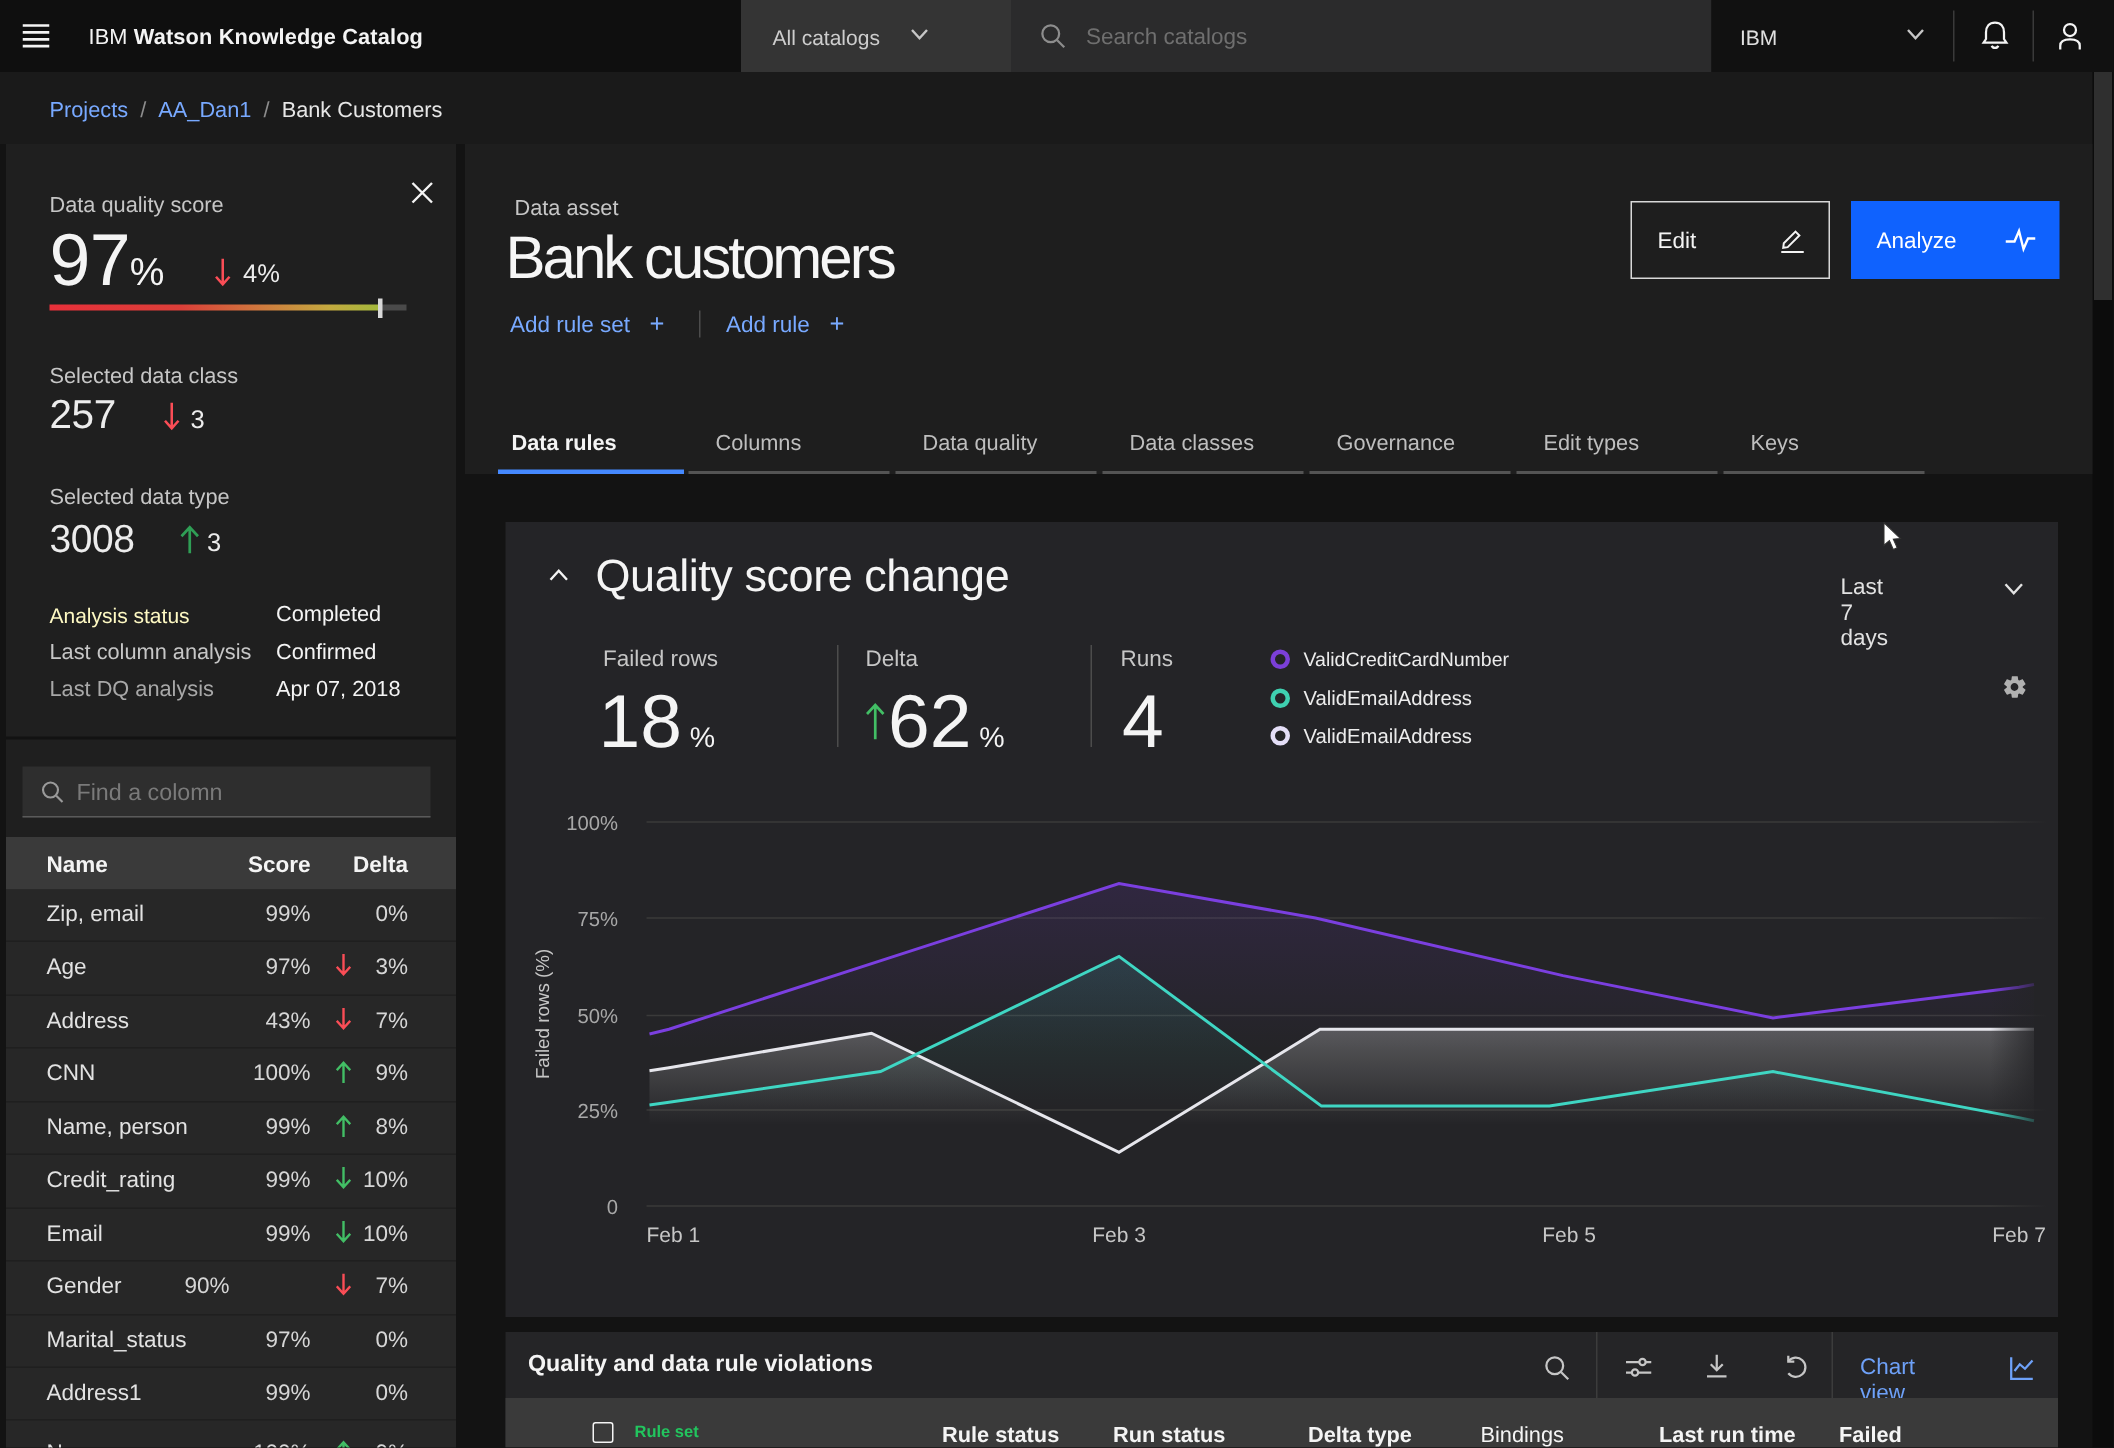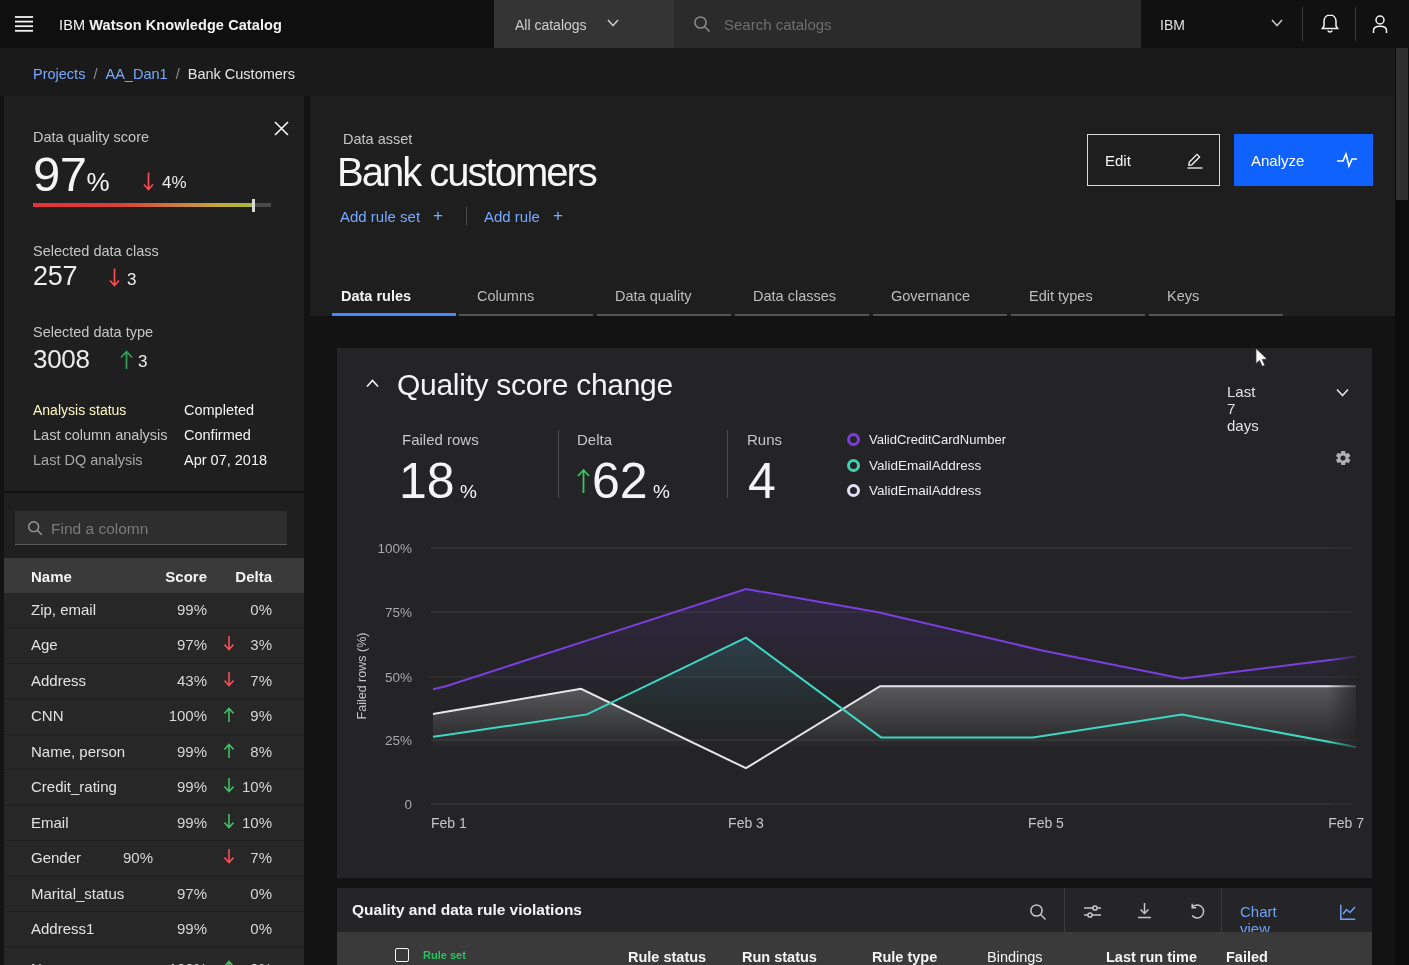--- a/index.html
+++ b/index.html
@@ -336,21 +336,21 @@
       <polyline points="0.8,0.8 0.8,15.2 15.2,15.2"></polyline>
       <polyline points="3,10 6.5,5.5 10,8.5 15,3"></polyline>
     </g>
   </svg>
 
   <div class="abs" style="left:337px;top:932px;width:1035px;height:33px;background:#3a3a3a;"></div>
   <div class="abs" style="left:395px;top:948px;width:14px;height:14px;border:1.6px solid #f4f4f4;border-radius:2px;"></div>
   <div class="abs" style="left:423px;top:949px;font-size:11px;font-weight:bold;color:#22c55e;">Rule set</div>
   <div class="abs" style="left:628px;top:949px;font-size:14.5px;font-weight:bold;color:#f4f4f4;">Rule status</div>
   <div class="abs" style="left:742px;top:949px;font-size:14.5px;font-weight:bold;color:#f4f4f4;">Run status</div>
-  <div class="abs" style="left:872px;top:949px;font-size:14.5px;font-weight:bold;color:#f4f4f4;">Rule type</div>
+  <div class="abs" style="left:872px;top:949px;font-size:14.5px;font-weight:bold;color:#f4f4f4;">Delta type</div>
   <div class="abs" style="left:987px;top:949px;font-size:14.5px;font-weight:normal;color:#f4f4f4;">Bindings</div>
   <div class="abs" style="left:1106px;top:949px;font-size:14.5px;font-weight:bold;color:#f4f4f4;">Last run time</div>
   <div class="abs" style="left:1226px;top:949px;font-size:14.5px;font-weight:bold;color:#f4f4f4;">Failed row (%)</div>
 
   <svg class="abs" style="left:1255px;top:348px" width="14" height="20" viewBox="0 0 14 20">
     <path d="M1 0.5 L1 15.5 L4.6 12.4 L7.2 18.3 L9.8 17.2 L7.2 11.4 L12 11 Z" fill="#ffffff" stroke="#333" stroke-width="0.7"></path>
   </svg>
 
 </div>
 

